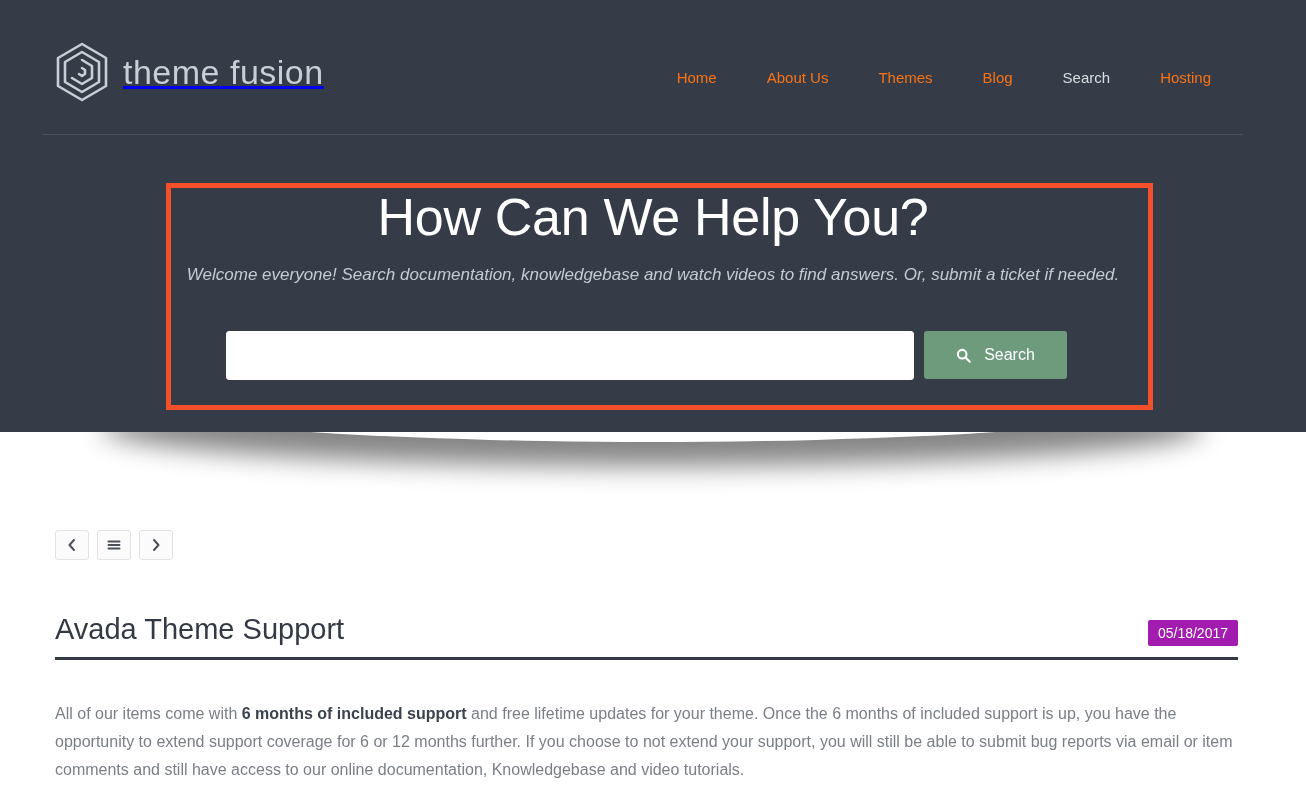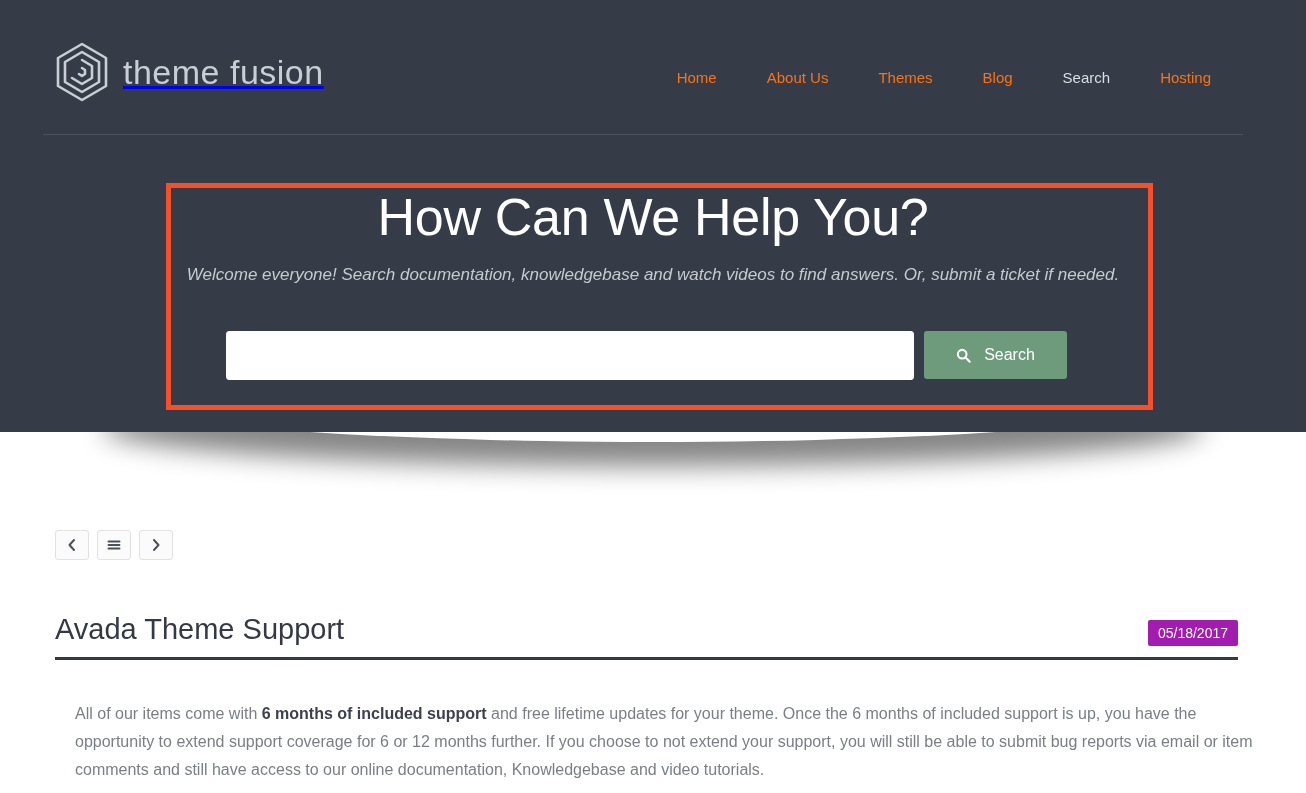--- a/index.html
+++ b/index.html
@@ -260,21 +260,20 @@
   }
 
   .post-body {
     position: absolute;
     left: 55px;
     top: 268px;
     width: 1184px;
     font-size: 16px;
     line-height: 28px;
     color: #7a7f86;
-    margin-left: 20px;
   }
   .post-body b { color: #3b424d; font-weight: 700; }
 </style>
 </head>
 <body>
 
 <div id="page">
 
   <div class="hero-wrap">
 

